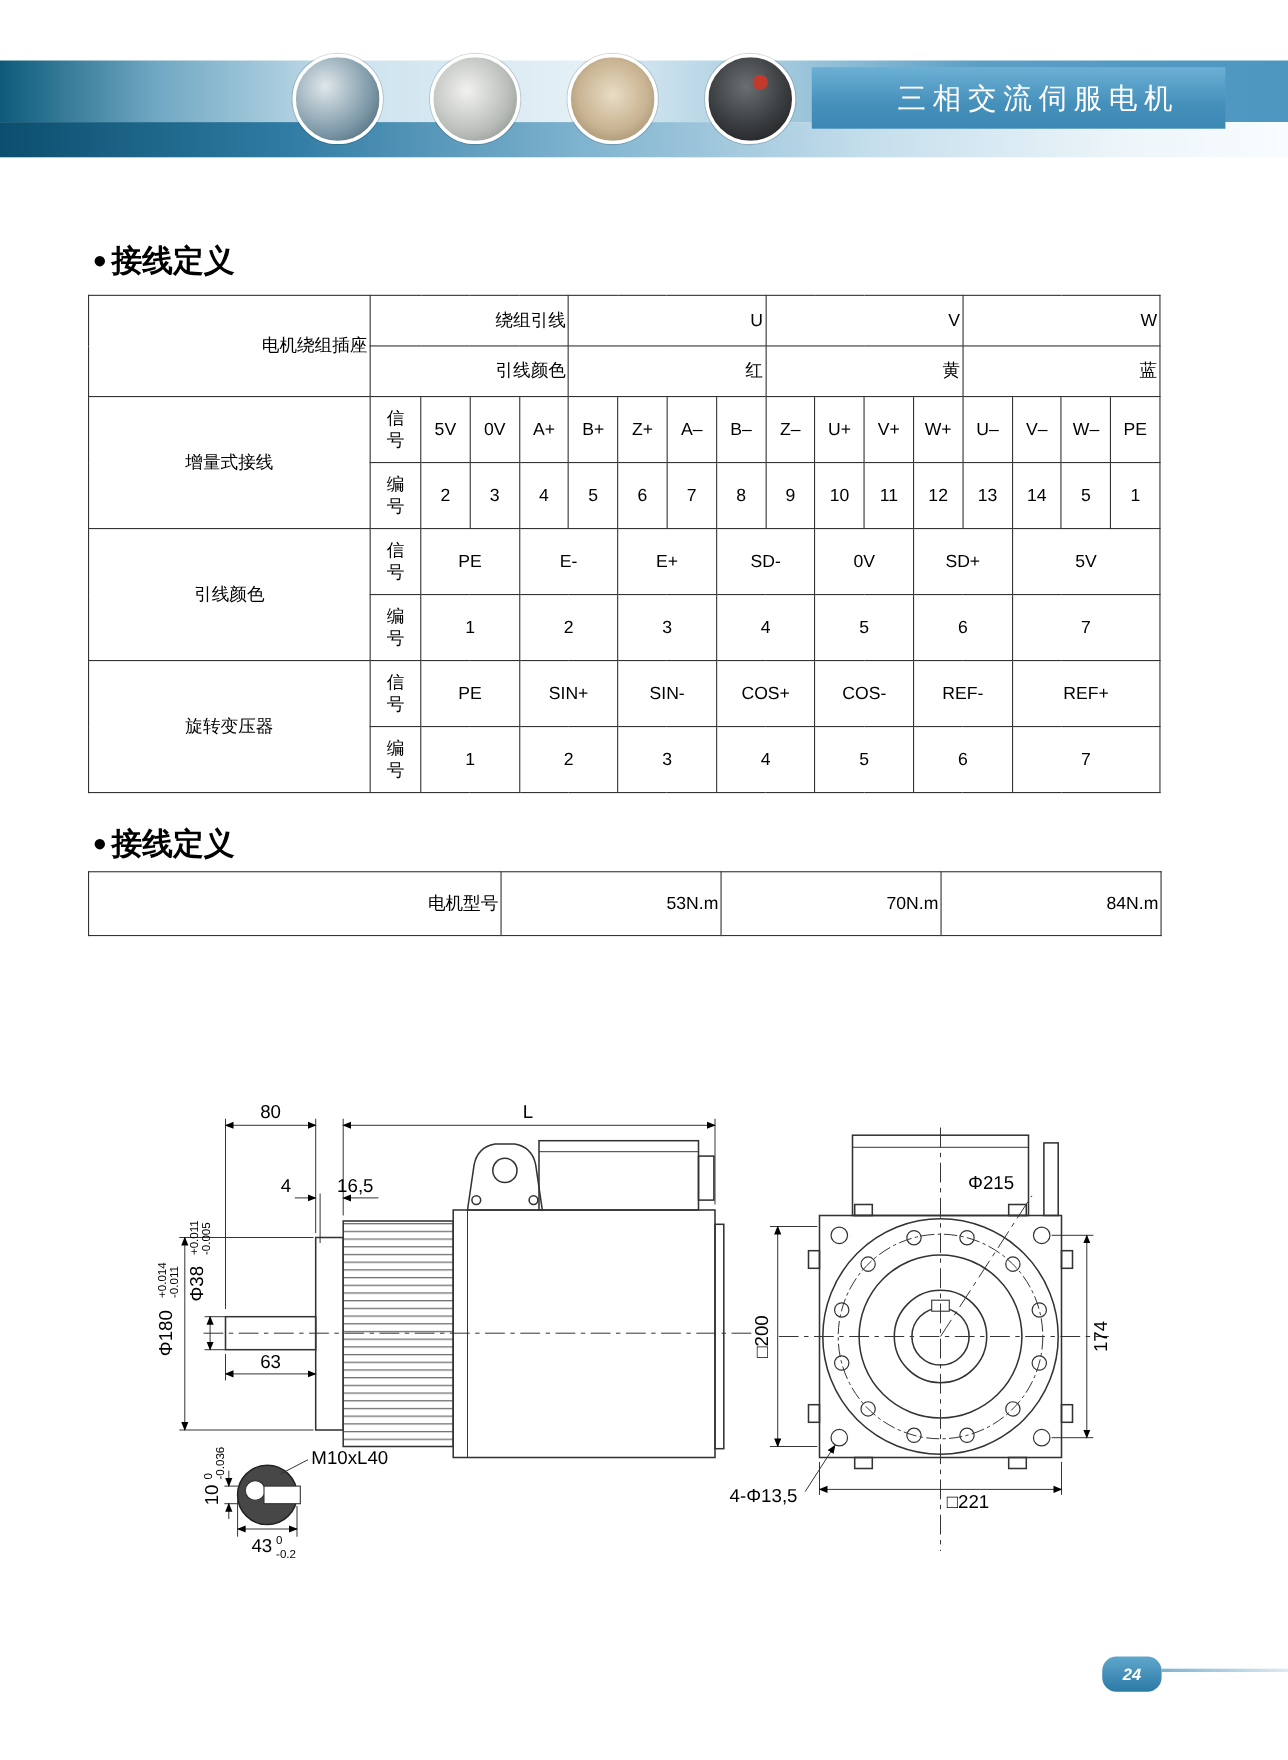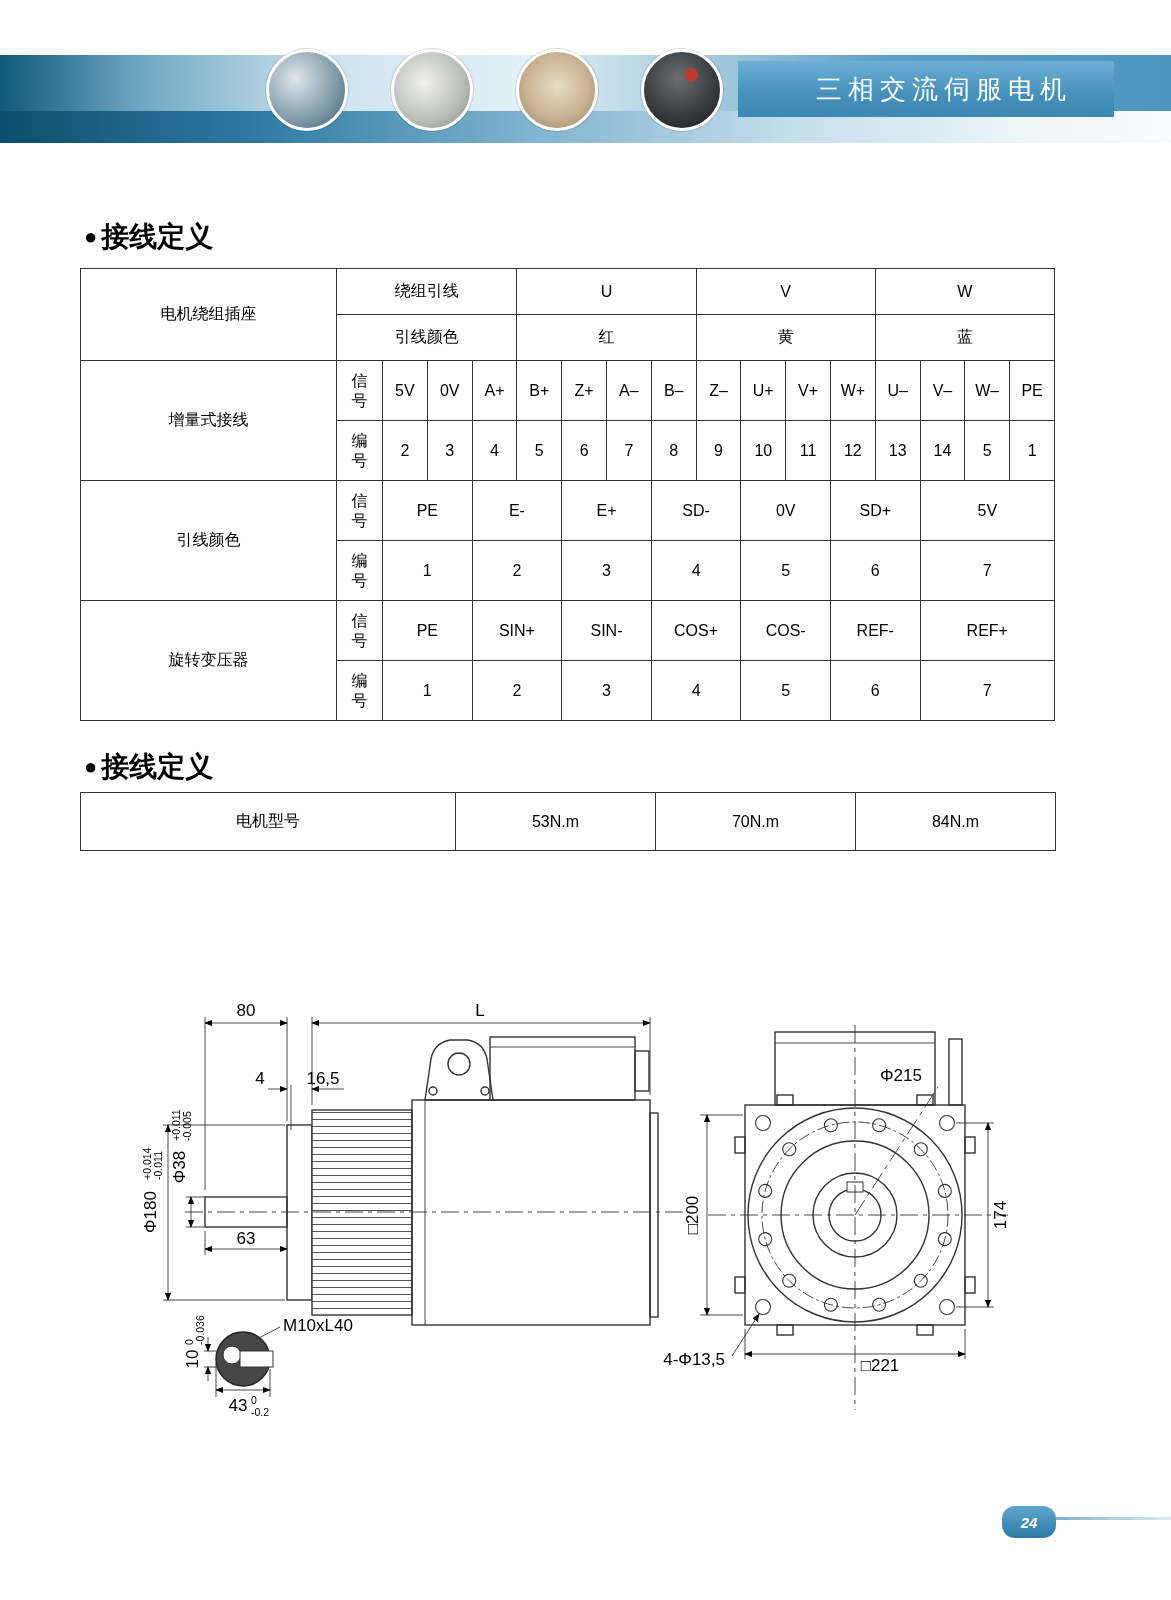--- a/index.html
+++ b/index.html
@@ -30,23 +30,23 @@
     display:flex;align-items:center;}
   .section-heading .bullet{font-size:22px;margin-right:4px;}
   #wiring-heading{top:218px;}
   #mounting-heading{top:748px;}
 
   
   #wiring-table{position:absolute;left:80px;top:268px;}
   #mounting-table{position:absolute;left:80px;top:792px;}
   table{border-collapse:collapse;table-layout:fixed;width:975px;font-size:16px;color:#000;}
   td{border:1px solid #333;text-align:center;vertical-align:middle;padding:2px;}
-  tr.rh td{height:41px;}
+  tr.rh td{height:41px;text-align:right;}
   tr.rd td{height:55px;}
-  tr.rm td{height:53px;}
+  tr.rm td{height:53px;text-align:right;}
   .vlabel{white-space:pre-line;line-height:1.25;}
 
   
   #drawings{position:absolute;left:80px;top:985px;}
   #drawings text{font-size:17px;fill:#000;stroke:none;}
   #drawings text.tol{font-size:10.5px;}
 
   
   #page-badge{position:absolute;left:1002px;top:1506px;width:54px;height:32px;border-radius:13px;
     background:linear-gradient(180deg,#5fa6cc,#2c7aa6);color:#fff;display:flex;align-items:center;

